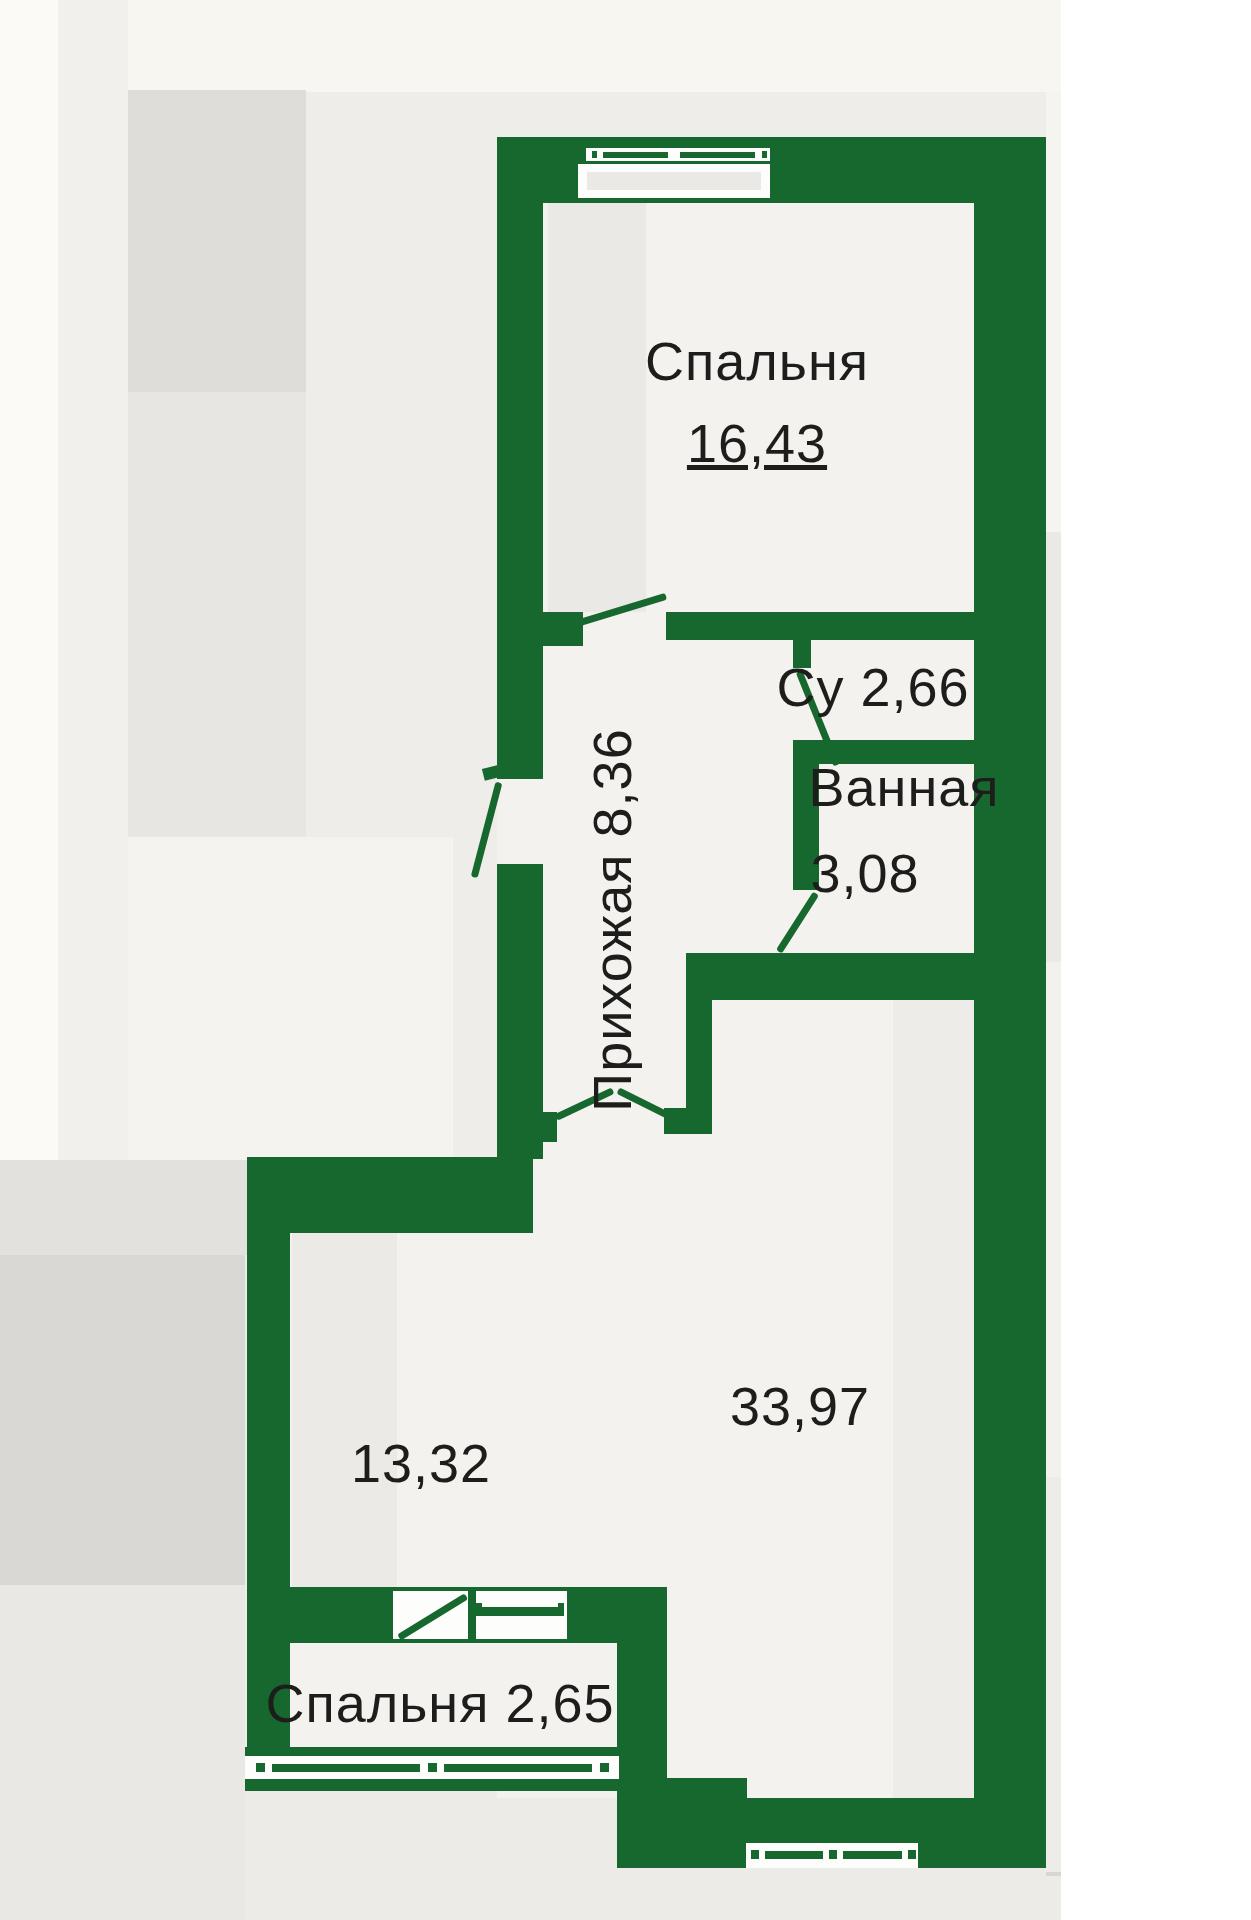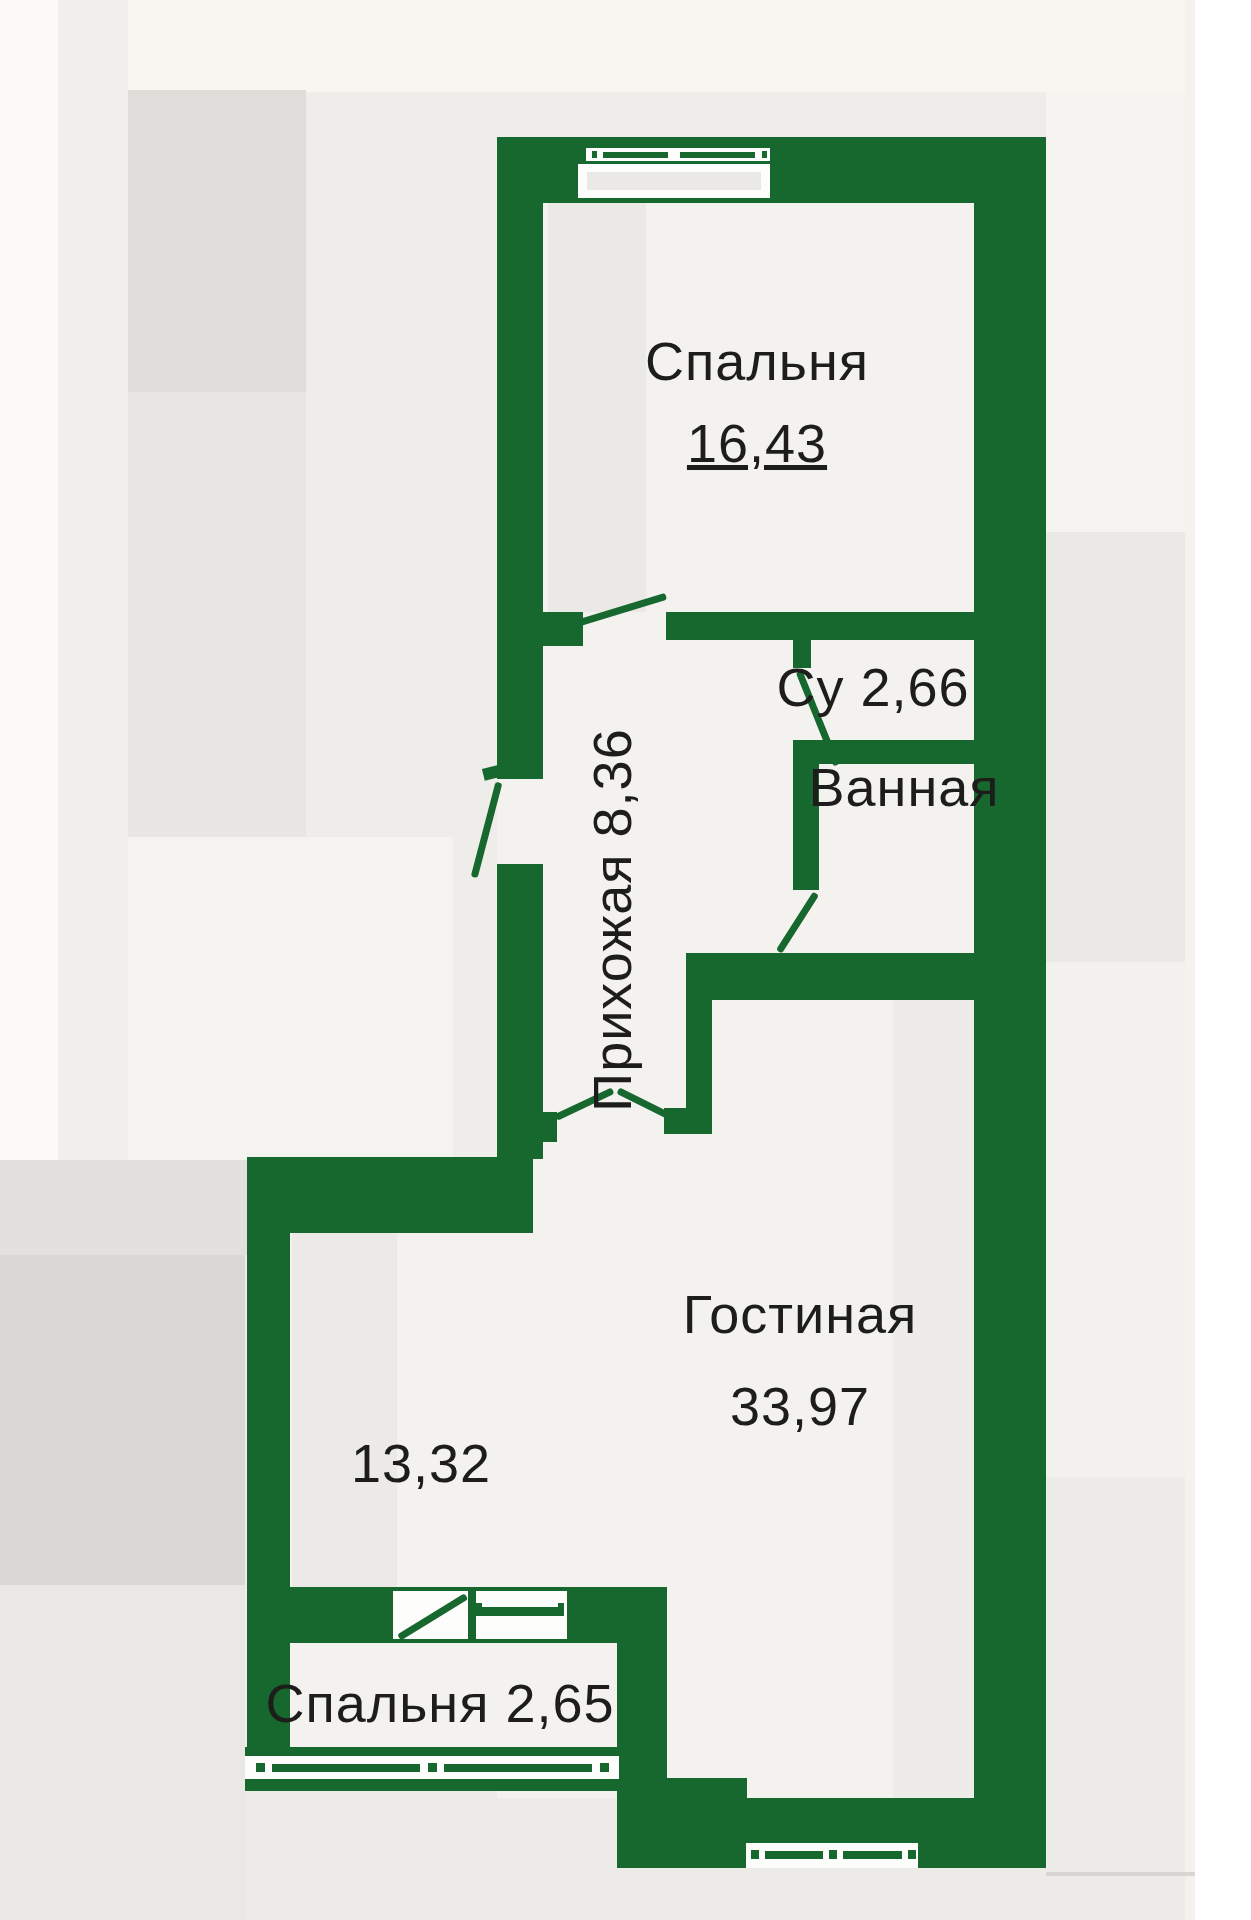--- a/index.html
+++ b/index.html
@@ -1,17 +1,17 @@
 <!DOCTYPE html>
 <html style="--wall: #17682e; --ink: #1d1d1b; --floor: #f3f2ef; --canvas: #efede9;"><head>
 <meta charset="utf-8">
 <style>
   html,body{margin:0;padding:0;background:#ffffff;}
   .stage{
-    position:relative;width:1195px;height:1920px;overflow:hidden;
+    position:relative;width:1061px;height:1920px;overflow:hidden;
     background:var(--canvas,#efede9);
     font-family:"Liberation Sans",sans-serif;
   }
   .bg,.floor,.band{position:absolute;}
   .wall{position:absolute;background:var(--wall,#17682e);}
   .leaf{position:absolute;height:7px;border-radius:3px;background:var(--wall,#17682e);transform-origin:0 50%;}
   .win-white{position:absolute;background:#fdfdfc;}
   .win-inner{position:absolute;background:#eae9e6;}
   .tick{position:absolute;background:var(--wall,#17682e);}
   .lbl{
@@ -114,27 +114,27 @@
   <div class="leaf" style="left:618px;top:1087px;width:56px;transform:rotate(26.6deg);"></div>
 
   <div class="lbl" style="left:607px;top:330px;width:300px;">Спальня</div>
   <div class="lbl" style="left:607px;top:412px;width:300px;text-decoration:underline;">16,43</div>
 
   <div class="lbl" style="left:748px;top:656px;width:250px;">
     <span>Су</span><span class="sp"> </span><span>2,66</span>
   </div>
 
   <div class="lbl" style="left:754px;top:756px;width:300px;">Ванная</div>
+  <div class="lbl" style="left:715px;top:842px;width:300px;">3,08</div>
 
   <div class="lbl lbl-rot" style="left:392px;top:890px;width:440px;height:60px;">
     <span>Прихожая</span><span class="sp"> </span><span>8,36</span>
   </div>
 
   <div class="lbl" style="left:271px;top:1432px;width:300px;text-align:center;">13,32</div>
 
-  <div class="lbl" style="left:650px;top:1283px;width:300px;">Гостиная</div>
   <div class="lbl" style="left:650px;top:1375px;width:300px;">33,97</div>
 
   <div class="lbl" style="left:240px;top:1672px;width:400px;">
     <span>Спальня</span><span class="sp"> </span><span>2,65</span>
   </div>
 
 </div>
 
 </body></html>

